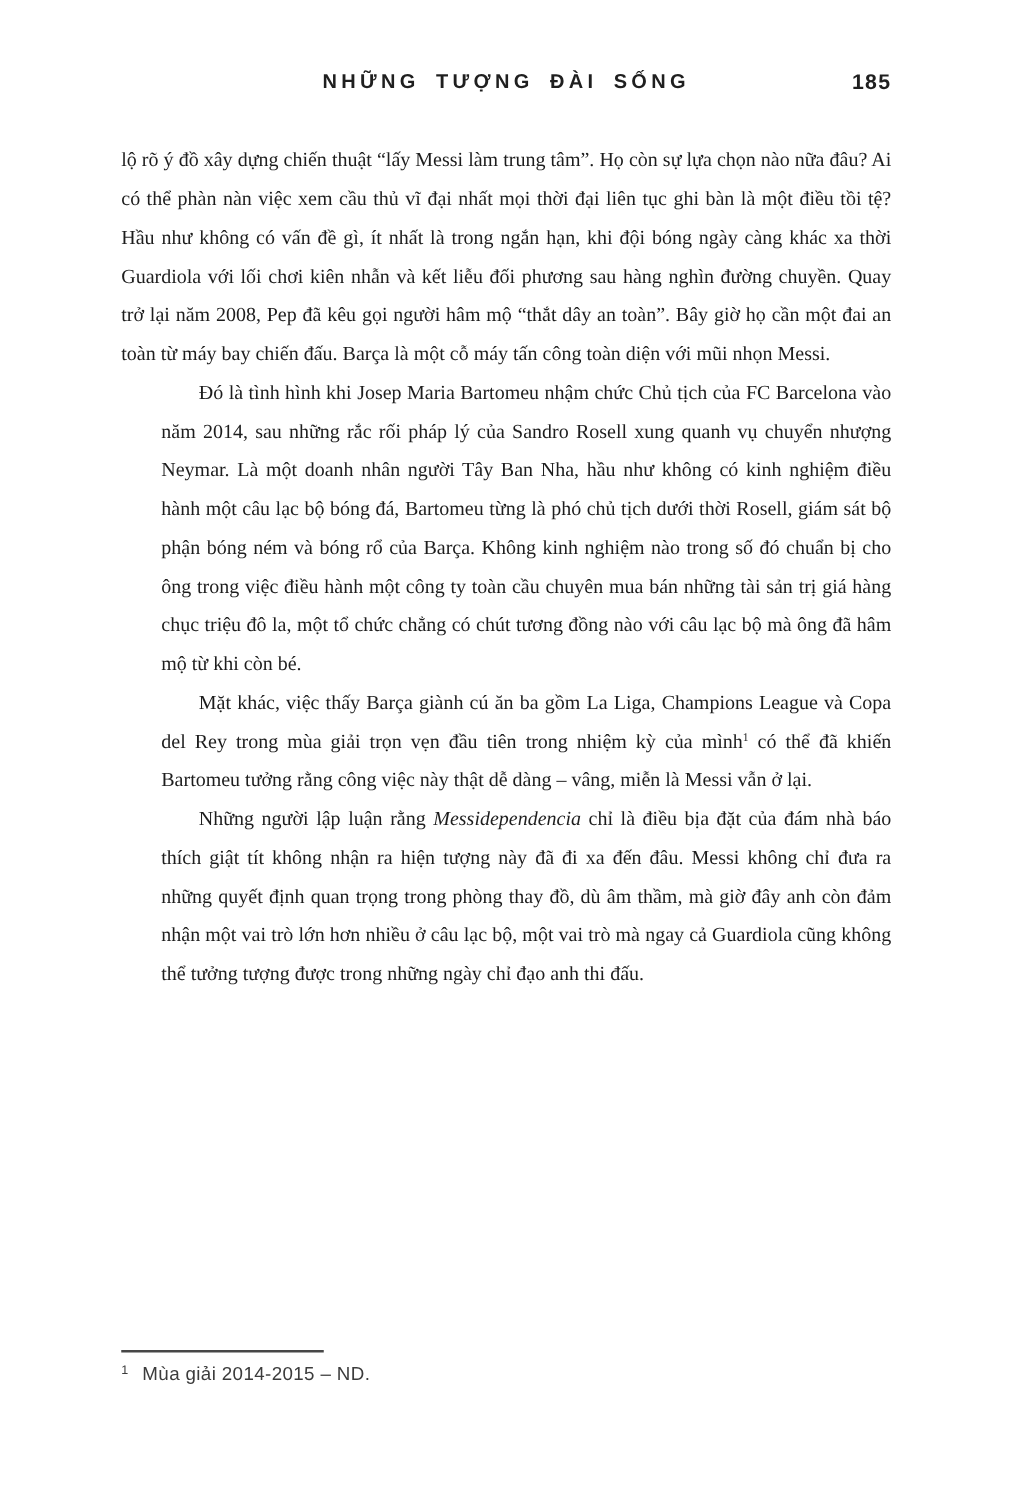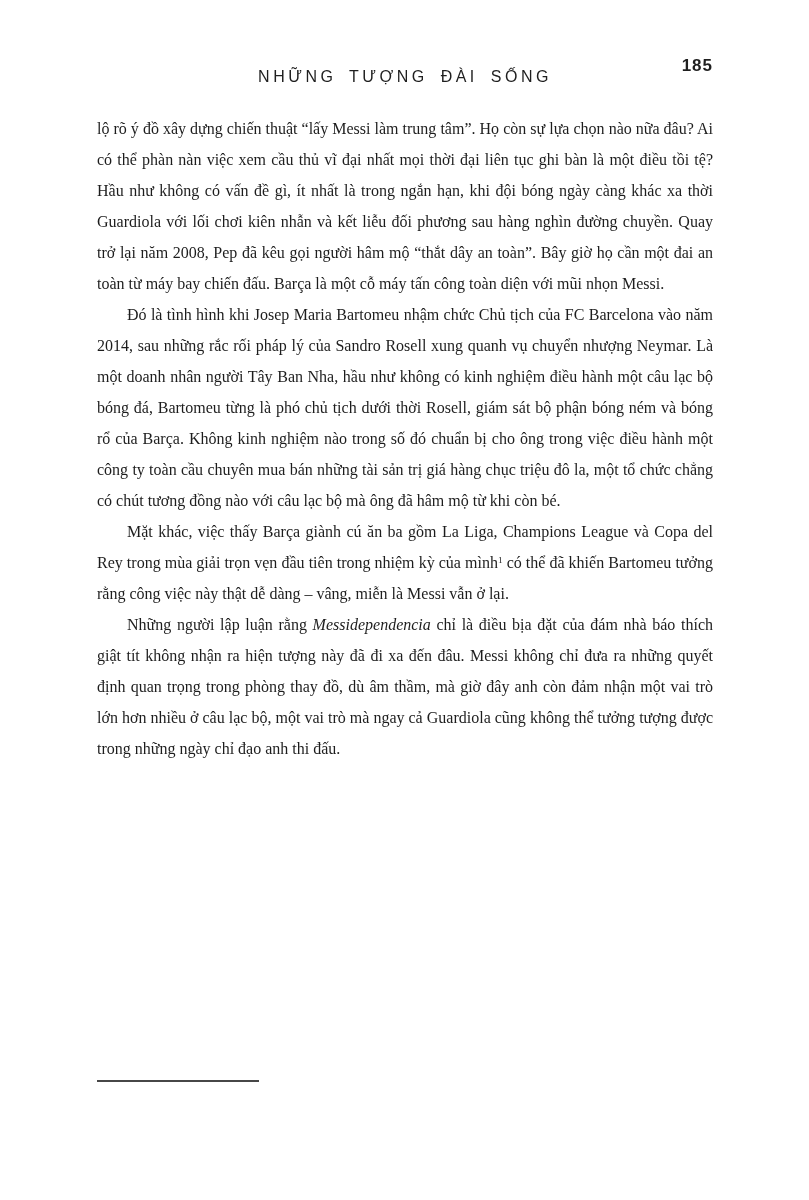--- a/index.html
+++ b/index.html
@@ -22,24 +22,24 @@
     top: 57px;
     left: 97px;
     width: 616px;
     height: 24px;
   }
   .running-title {
     position: absolute;
     left: 0;
     right: 0;
     top: 0;
-    margin: 11px;
+    margin: 0;
     text-align: center;
     font-family: "Liberation Sans", sans-serif;
-    font-weight: 400;
+    font-weight: 700;
     font-size: 16px;
     letter-spacing: 3.5px;
     word-spacing: 5px;
     color: #1f1f1f;
   }
   .page-number {
     position: absolute;
     right: 0;
     top: -1px;
     font-family: "Liberation Sans", sans-serif;
@@ -59,20 +59,21 @@
     font-size: 16px;
     line-height: 31px;
     color: #1d1d1d;
   }
   .para {
     margin: 0;
     padding: 0;
   }
   .para.indent {
     text-indent: 30px;
+    margin-left: 32px;
   }
   .para em {
   }
   .para sup {
     font-size: 58%;
     line-height: 0;
     vertical-align: baseline;
     position: relative;
     top: -0.55em;
   }
@@ -118,15 +119,16 @@
 
   <main class="body-text">
       <p class="para"><span>lộ rõ ý đồ xây dựng chiến thuật “lấy Messi làm trung tâm”. Họ còn sự lựa chọn nào nữa đâu? Ai có thể phàn nàn việc xem cầu thủ vĩ đại nhất mọi thời đại liên tục ghi bàn là một điều tồi tệ? Hầu như không có vấn đề gì, ít nhất là trong ngắn hạn, khi đội bóng ngày càng khác xa thời Guardiola với lối chơi kiên nhẫn và kết liễu đối phương sau hàng nghìn đường chuyền. Quay trở lại năm 2008, Pep đã kêu gọi người hâm mộ “thắt dây an toàn”. Bây giờ họ cần một đai an toàn từ máy bay chiến đấu. Barça là một cỗ máy tấn công toàn diện với mũi nhọn Messi.</span></p>
       <p class="para indent"><span>Đó là tình hình khi Josep Maria Bartomeu nhậm chức Chủ tịch của FC Barcelona vào năm 2014, sau những rắc rối pháp lý của Sandro Rosell xung quanh vụ chuyển nhượng Neymar. Là một doanh nhân người Tây Ban Nha, hầu như không có kinh nghiệm điều hành một câu lạc bộ bóng đá, Bartomeu từng là phó chủ tịch dưới thời Rosell, giám sát bộ phận bóng ném và bóng rổ của Barça. Không kinh nghiệm nào trong số đó chuẩn bị cho ông trong việc điều hành một công ty toàn cầu chuyên mua bán những tài sản trị giá hàng chục triệu đô la, một tổ chức chẳng có chút tương đồng nào với câu lạc bộ mà ông đã hâm mộ từ khi còn bé.</span></p>
       <p class="para indent"><span>Mặt khác, việc thấy Barça giành cú ăn ba gồm La Liga, Champions League và Copa del Rey trong mùa giải trọn vẹn đầu tiên trong nhiệm kỳ của mình</span><sup>1</sup><span> có thể đã khiến Bartomeu tưởng rằng công việc này thật dễ dàng – vâng, miễn là Messi vẫn ở lại.</span></p>
       <p class="para indent"><span>Những người lập luận rằng </span><em>Messidependencia</em><span> chỉ là điều bịa đặt của đám nhà báo thích giật tít không nhận ra hiện tượng này đã đi xa đến đâu. Messi không chỉ đưa ra những quyết định quan trọng trong phòng thay đồ, dù âm thầm, mà giờ đây anh còn đảm nhận một vai trò lớn hơn nhiều ở câu lạc bộ, một vai trò mà ngay cả Guardiola cũng không thể tưởng tượng được trong những ngày chỉ đạo anh thi đấu.</span></p>
     </main>
 
   <footer class="footnote">
     <div class="footnote-rule"></div>
+    <p class="footnote-text"><sup>1</sup><span>Mùa giải 2014-2015 – ND.</span></p>
   </footer>
 
 </div>
 
 </body></html>

